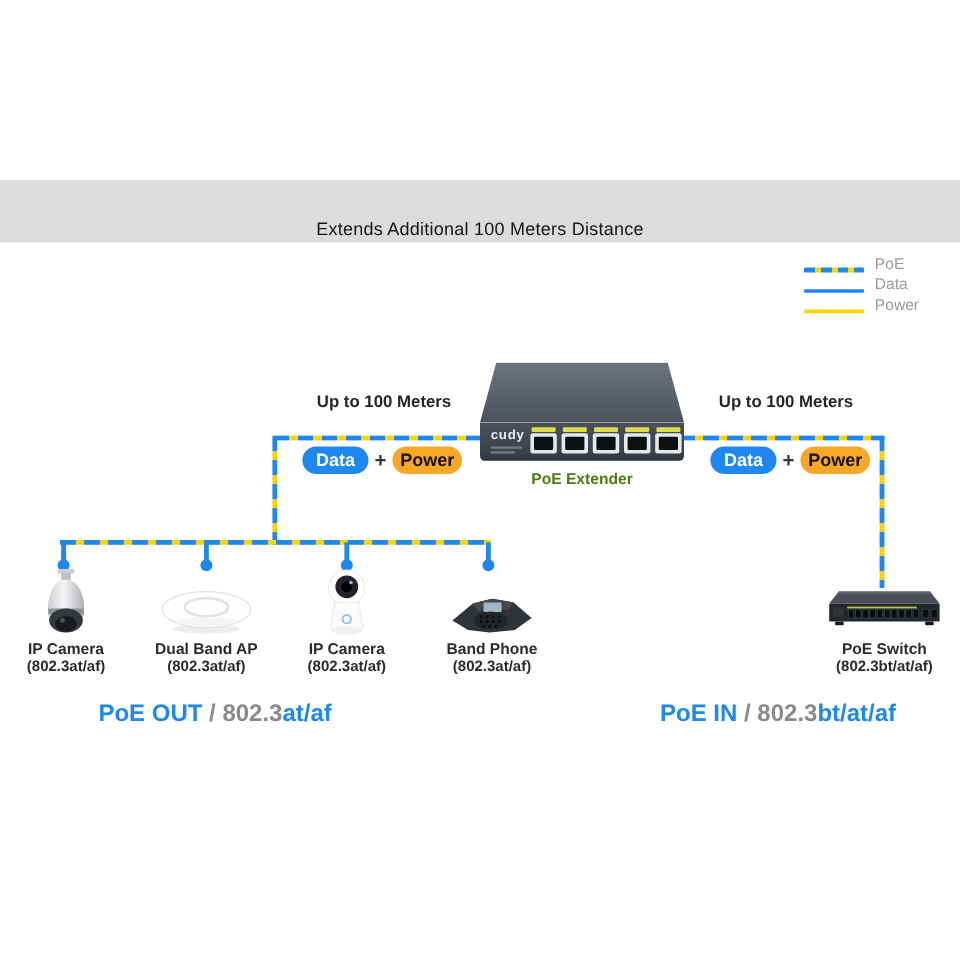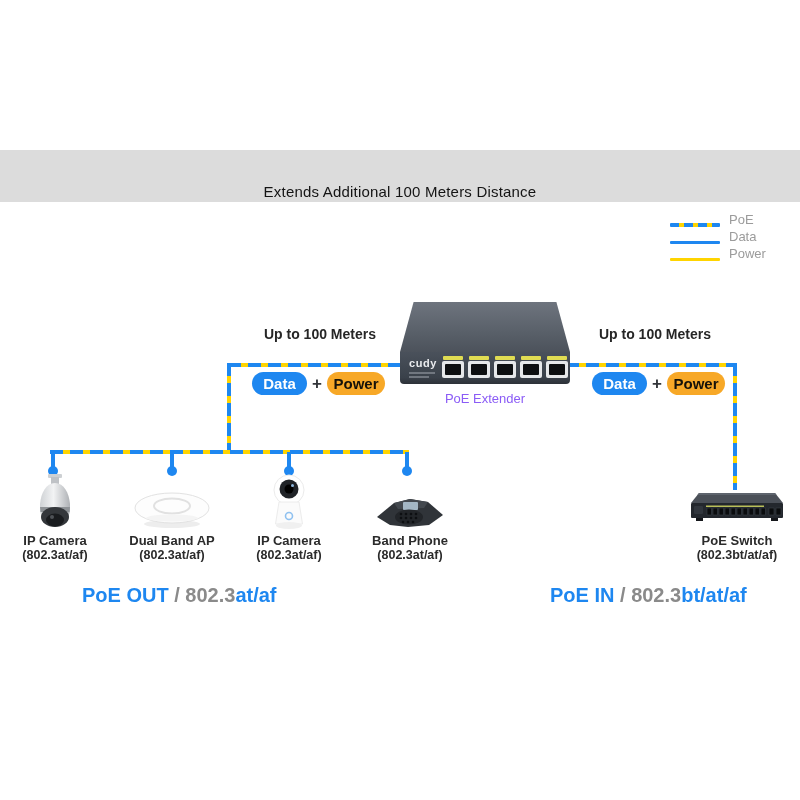--- a/index.html
+++ b/index.html
@@ -36,21 +36,21 @@
     background:linear-gradient(180deg,#6e747e 0%,#596069 60%,#4c525b 100%);
     clip-path:polygon(8% 0,92% 0,100% 100%,0 100%);}
   .ext-front{position:absolute;left:0;top:50px;width:170px;height:32px;border-radius:0 0 4px 4px;
     background:linear-gradient(180deg,#4a515b 0%,#3a414a 80%,#2c3138 100%);}
   .ext-logo{position:absolute;left:9px;top:55px;font-size:11px;font-weight:700;color:#e9ebee;letter-spacing:.6px;}
   .ext-line{position:absolute;height:2px;background:#8d939b;opacity:.65;}
   .ext-port{position:absolute;top:54px;width:22px;height:25px;}
   .ext-port .strip{position:absolute;left:1px;top:0;width:20px;height:4px;background:#e0dc52;border-radius:1px;}
   .ext-port .bezel{position:absolute;left:0;top:5px;width:22px;height:17px;background:#e6e8ea;border-radius:2px;}
   .ext-port .jack{position:absolute;left:3px;top:8px;width:16px;height:11px;background:#0d0f11;border-radius:1px;}
-  .ext-label{position:absolute;left:400px;top:391px;width:170px;text-align:center;font-size:13px;font-weight:400;color:#8b5cf6;}
+  .ext-label{position:absolute;left:400px;top:391px;width:170px;text-align:center;font-size:13px;font-weight:700;color:#4d7c0f;}
   
   .device{position:absolute;width:130px;top:470px;text-align:center;}
   .dev-icon-wrap{height:60px;display:flex;align-items:flex-end;justify-content:center;}
   .dev-name{margin-top:3px;font-size:13px;font-weight:700;color:#2b2b2b;line-height:15px;}
   .dev-std{font-size:12.5px;font-weight:700;color:#2b2b2b;line-height:15px;}
   
   .footer-label{position:absolute;top:584px;width:280px;text-align:left;font-size:20px;font-weight:700;white-space:pre;}
   .f-blue{color:var(--blue,#1e87f0);}
   .f-gray{color:#8a8a8a;}
 </style>

